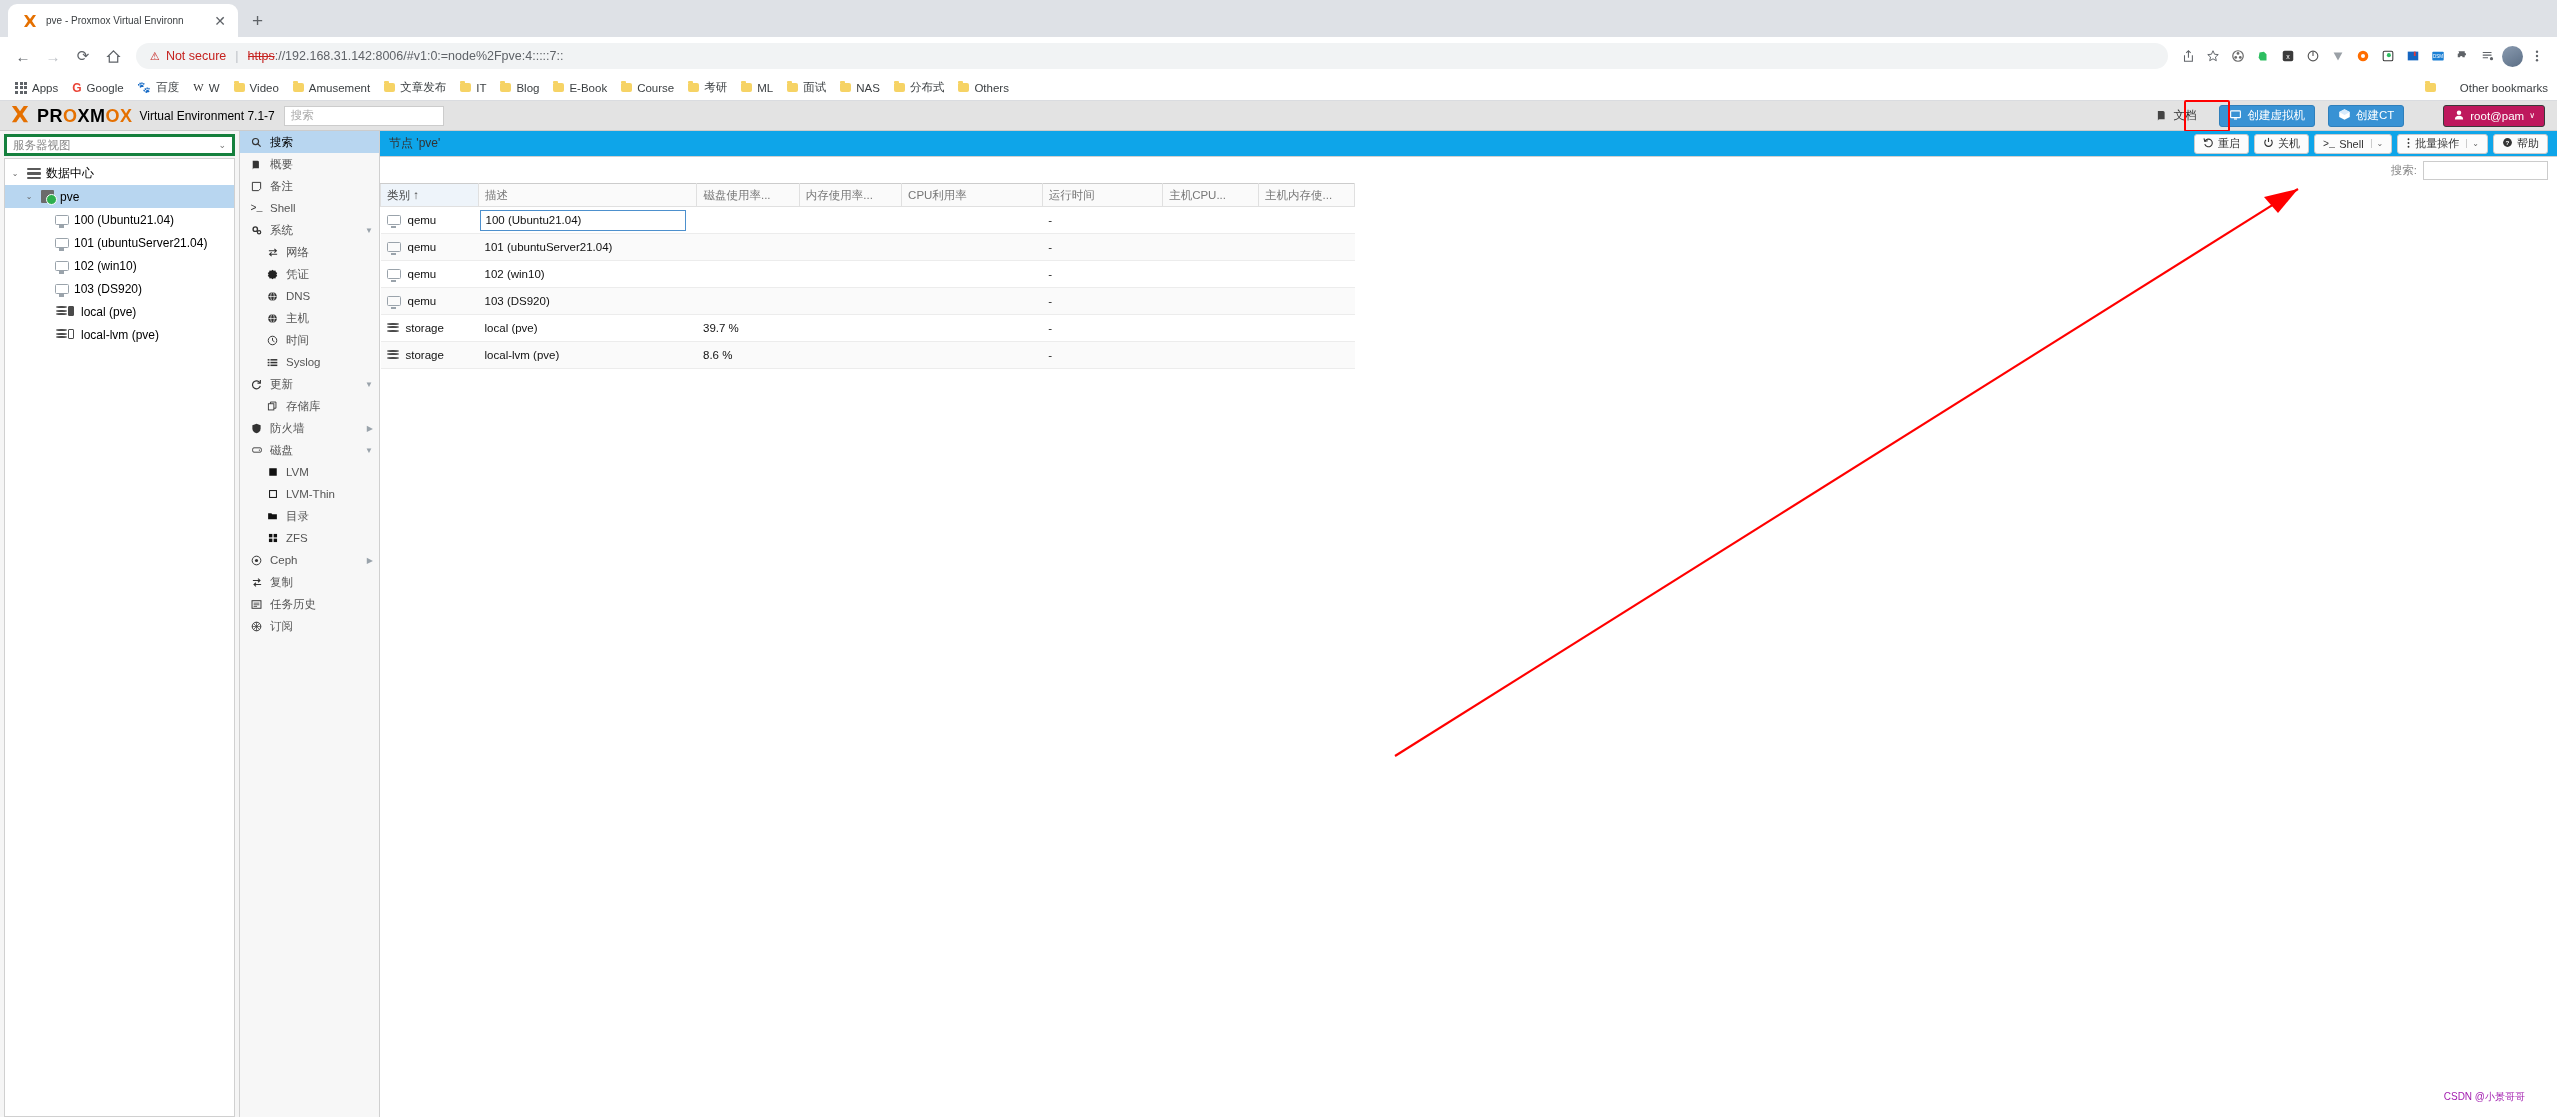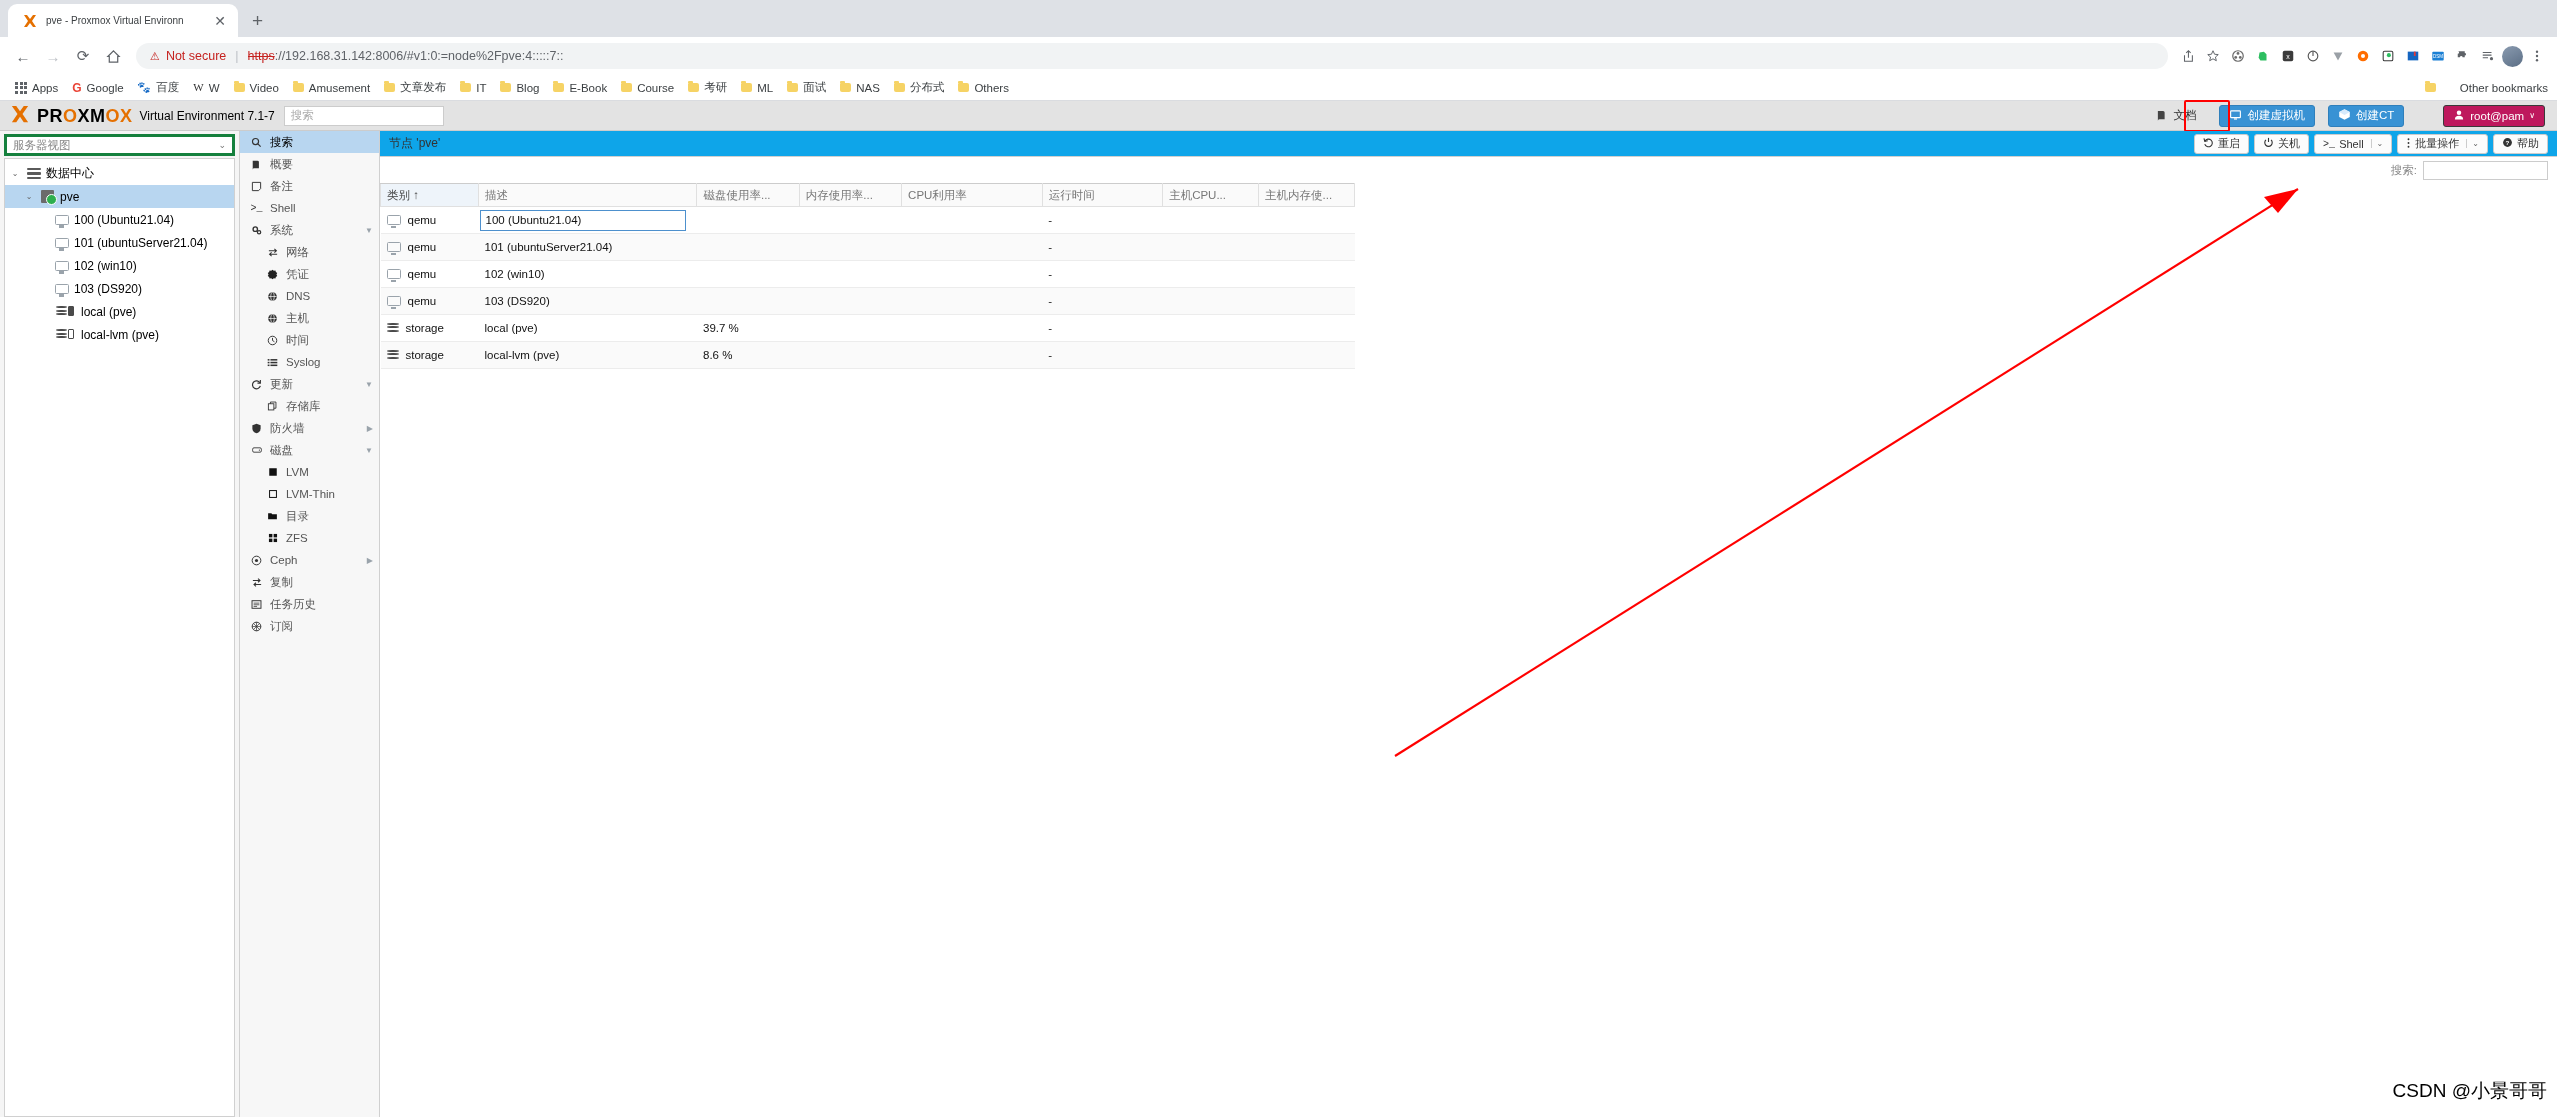--- a/index.html
+++ b/index.html
@@ -211,22 +211,22 @@
   .cell-type { display: flex; align-items: center; gap: 7px; }
   .desc-focus {
     display: inline-flex; align-items: center; height: 21px;
     border: 1px solid #4d90cd; padding: 0 5px; margin-left: -5px;
     width: 100%; background: #fff;
   }
   .dash { color: #222; }
 
   .arrow-anno { position: absolute; left: 0; top: 0; pointer-events: none; }
   .watermark {
-    position: absolute; right: 10px; bottom: 13px; font-size: 19px;
-    color: #000000; white-space: nowrap;
+    position: absolute; right: 32px; bottom: 13px; font-size: 10px;
+    color: #a21caf; white-space: nowrap;
   }
 </style>
 </head>
 <body>
 
 <div class="browser">
 
   <div class="tabstrip">
     <div class="tab">
       <span class="tab-favicon">

